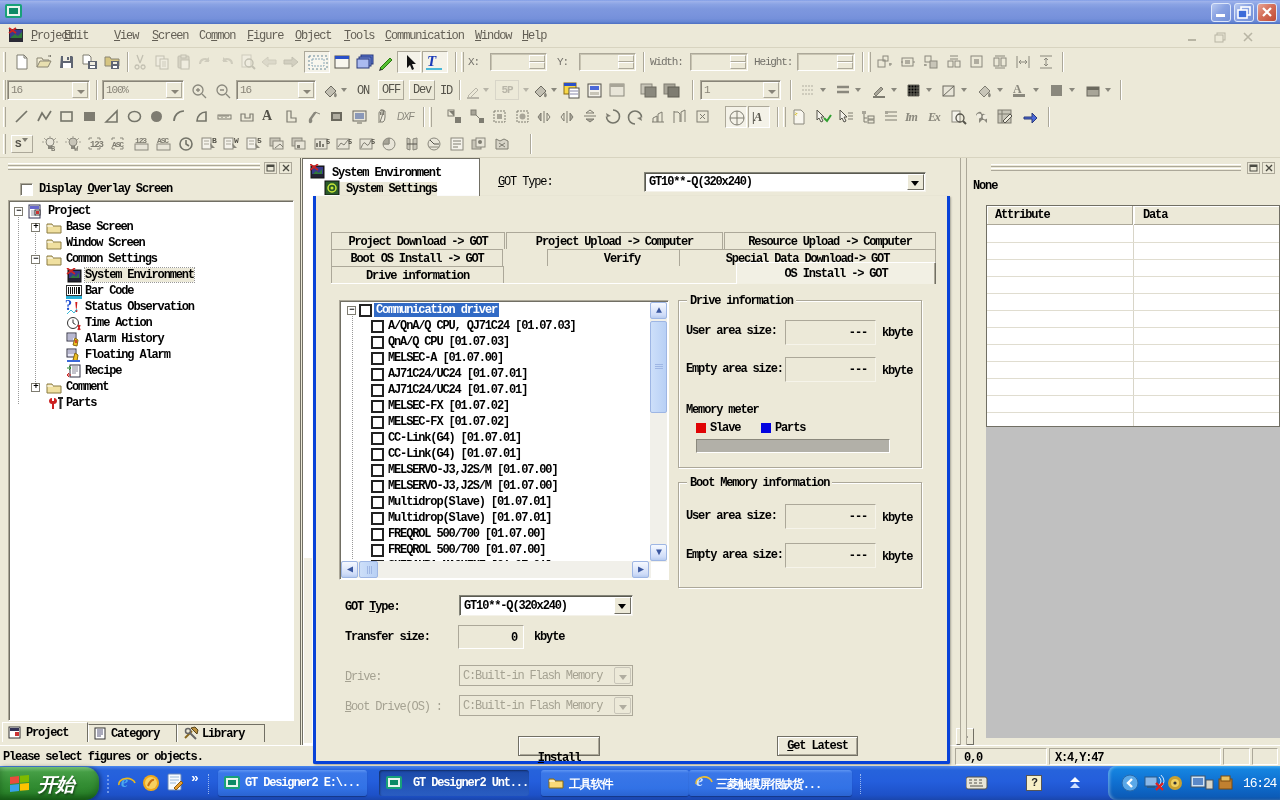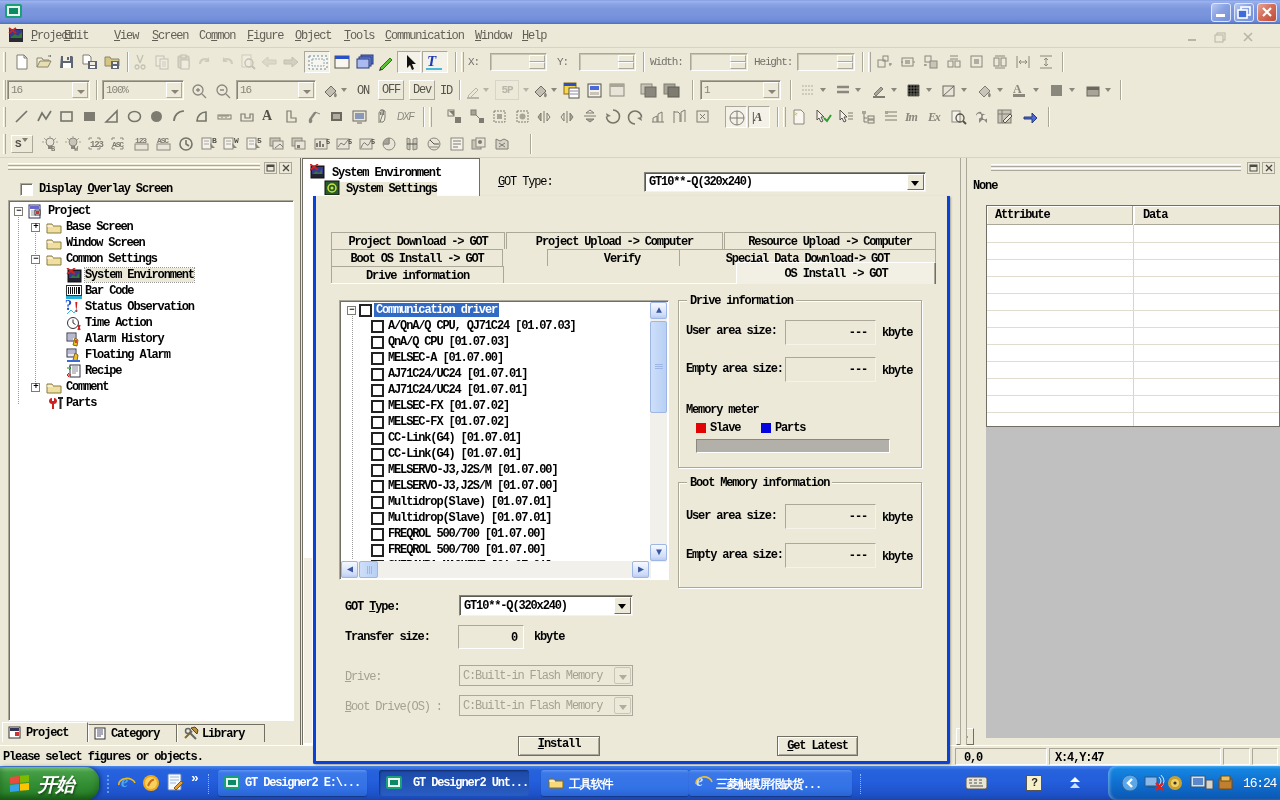--- a/index.html
+++ b/index.html
@@ -1326,15 +1326,15 @@
         <div style="position:absolute;left:4px;top:7px;border:4px solid transparent;border-top:5px solid #b0ada0"></div>
       </div>
     </div>
  <div style="position:absolute;left:29px;top:504px;font-size:12px;color:#a5a292;font-weight:normal"><u>B</u>oot Drive(OS) :</div>
  <div style="position:absolute;left:143px;top:499px;width:174px;height:21px;background:#ECE9D8;border:1px solid #ACA899">
       <div style="position:absolute;left:3px;top:3px;font-size:12px;color:#a5a292;font-weight:normal">C:Built-in Flash Memory</div>
       <div style="position:absolute;right:1px;top:1px;bottom:1px;width:17px;background:#ECE9D8;border:1px solid #c8c5b8;border-radius:2px">
         <div style="position:absolute;left:4px;top:7px;border:4px solid transparent;border-top:5px solid #b0ada0"></div>
       </div>
     </div>
- <div class="btn" style="left:202px;top:540px;width:82px;height:20px;padding-top:0"><u>I</u>nstall</div>
+ <div class="btn" style="left:202px;top:540px;width:82px;height:20px;padding-top:14px"><u>I</u>nstall</div>
  <div class="btn" style="left:461px;top:540px;width:81px;height:20px;padding-top:2px"><u>G</u>et Latest</div>
 </div>
 
 </body></html>

